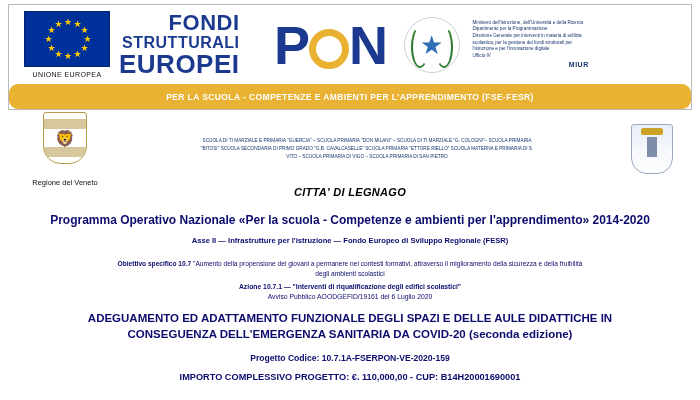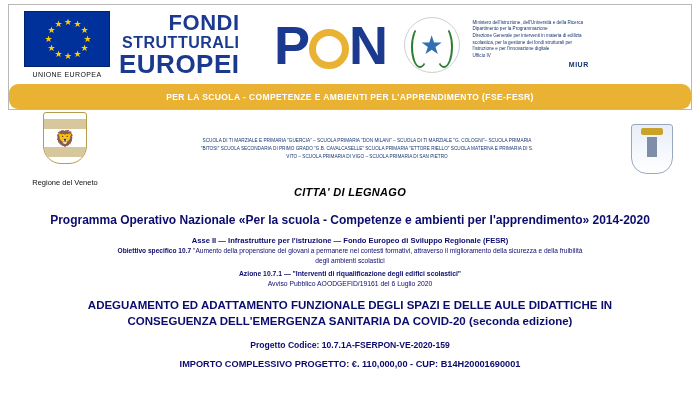--- a/index.html
+++ b/index.html
@@ -287,21 +287,21 @@
   .programma {
     font-size: 12px;
     font-weight: bold;
     color: #0c0c6e;
     margin-bottom: 9px;
   }
   .asse {
     font-size: 7.6px;
     font-weight: bold;
     color: #0c0c6e;
-    margin-bottom: 1px;
+    margin-bottom: 14px;
   }
   .obiettivo {
     font-size: 6.6px;
     color: #0c0c6e;
     line-height: 1.45;
     margin-bottom: 5px;
   }
   .obiettivo .ob-label { font-weight: bold; }
   .azione {
     font-size: 6.8px;

